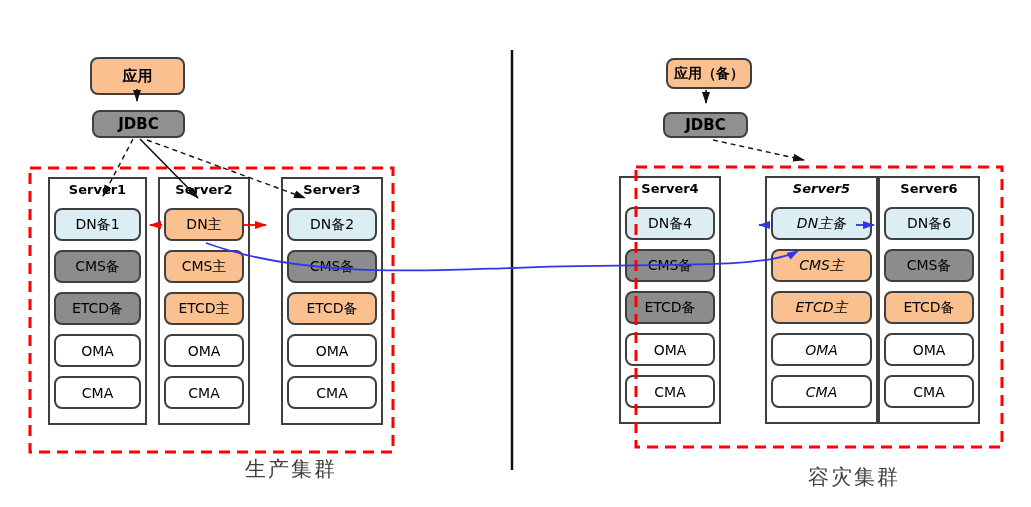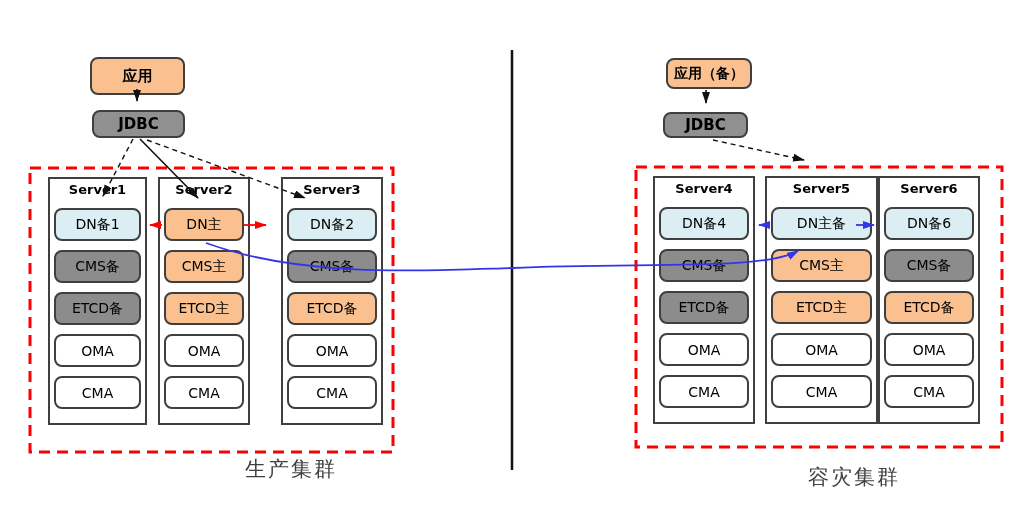--- a/index.html
+++ b/index.html
@@ -77,30 +77,30 @@
   </div>
 </div>
 
 <div class="cluster-label" style="left:245px;top:455px;">生产集群</div>
 
 <div class="pill orange" style="left:666px;top:58px;width:86px;height:31px;font-size:14px;">应用（备）</div>
 
 <div class="pill gray" style="left:663px;top:112px;width:85px;height:26px;">JDBC</div>
 
 <div class="abs" style="left:0;top:0;width:0;height:0;">
-  <div class="server" style="left:653px;top:176px;width:102px;height:248px;">
+  <div class="server" style="left:619px;top:176px;width:102px;height:248px;">
     <div class="server-title">Server4</div>
     <div class="comp cyan">DN备4</div>
     <div class="comp gray">CMS备</div>
     <div class="comp gray">ETCD备</div>
     <div class="comp white">OMA</div>
     <div class="comp white">CMA</div>
   </div>
 
-  <div class="server" style="left:765px;top:176px;width:113px;height:248px;">
+  <div class="server" style="left:765px;top:176px;width:113px;height:248px;font-style:italic;">
     <div class="server-title">Server5</div>
     <div class="comp cyan">DN主备</div>
     <div class="comp orange">CMS主</div>
     <div class="comp orange">ETCD主</div>
     <div class="comp white">OMA</div>
     <div class="comp white">CMA</div>
   </div>
 
   <div class="server" style="left:878px;top:176px;width:102px;height:248px;">
     <div class="server-title">Server6</div>

